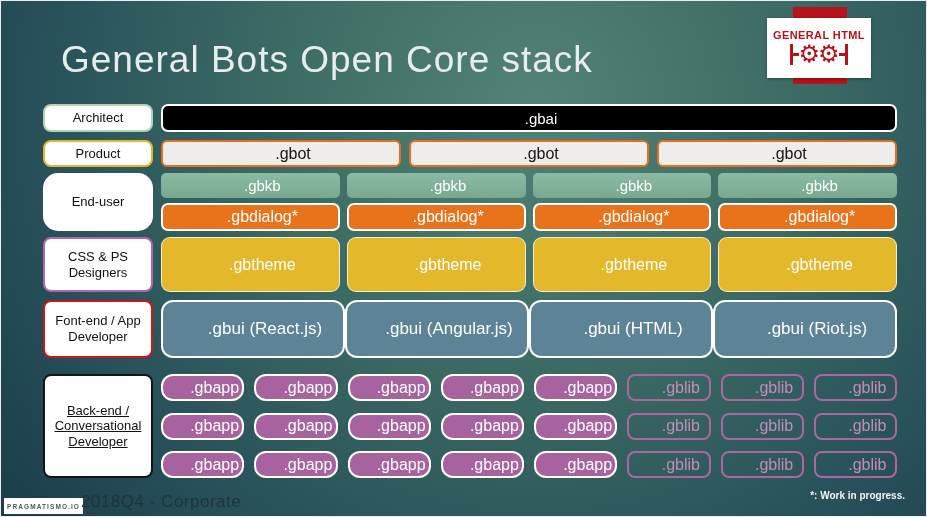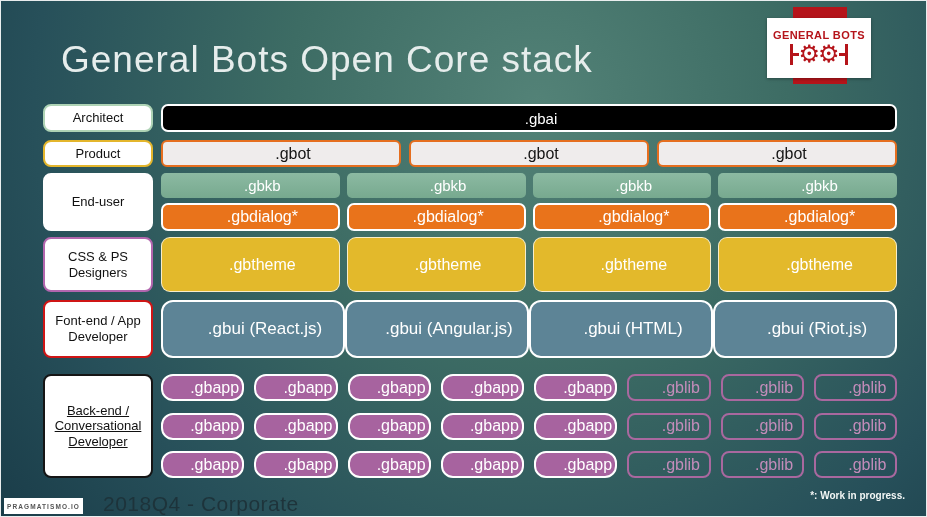--- a/index.html
+++ b/index.html
@@ -32,21 +32,21 @@
   .band{display:flex;gap:8px;}
   .label-col{width:110px;flex:none;display:flex;}
   .content-col{flex:1;display:flex;flex-direction:column;}
   .role{
     flex:1;background:#fff;border-radius:8px;border:2px solid #fff;
     display:flex;align-items:center;justify-content:center;text-align:center;
     color:#111;font-size:13px;line-height:1.2;padding:2px 5px;box-sizing:border-box;
   }
   .r-architect{border-color:#aed3b5;}
   .r-product{border-color:#e4b62c;}
-  .r-enduser{border-color:#ffffff;}
+  .r-enduser{border-color:#ffffff;border-radius:15px;}
   .r-css{border-color:#b266ae;}
   .r-frontend{border-color:#cf1515;}
   .r-backend{border-color:#151515;text-decoration:underline;}
   .boxrow{display:flex;}
   .box{
     flex:1;display:flex;align-items:center;justify-content:center;text-align:right;
     font-size:16px;box-sizing:border-box;padding-left:24px;
   }
   .gbai{background:#000;border:2px solid #fff;border-radius:7px;color:#fff;font-size:15px;}
   .gbot{background:#efecec;border:2px solid #e56e1f;border-radius:6px;color:#151515;}
@@ -56,37 +56,37 @@
   .gbui{background:#5d8496;border:2px solid #fff;border-radius:12px;color:#fff;font-size:17px;}
   .gbapp{background:#a7639f;border:2px solid #fff;border-radius:12px;color:#fff;}
   .gblib{background:transparent;border:2px solid #a9689f;border-radius:8px;color:#c38cba;}
   
   .brand-box{
     position:absolute;left:3px;top:497px;width:79px;height:16px;background:#fff;
     display:flex;align-items:center;justify-content:center;
   }
   .brand-text{font-size:6.5px;font-weight:bold;letter-spacing:1.1px;color:#555;}
   .footer-text{
-    position:absolute;left:102px;top:491px;font-size:21px;letter-spacing:.5px;
+    position:absolute;left:80px;top:491px;font-size:17px;letter-spacing:.5px;
     color:#1d3138;opacity:.9;
   }
   .footnote{
     position:absolute;right:21px;top:489px;font-size:10px;font-weight:600;color:#f2f6f5;
   }
 </style>
 </head>
 <body>
 
 <div class="slide">
 
   <div class="title">General Bots Open Core stack</div>
 
   <div class="logo-stripe"></div>
   <div class="logo-card">
-    <div class="logo-text">GENERAL BOTS</div>
+    <div class="logo-text">GENERAL HTML</div>
     <div class="logo-gears">
       <span class="vbar"></span>
       <span class="hseg"></span>
       <span class="gear">⚙</span>
       <span class="gear">⚙</span>
       <span class="hseg"></span>
       <span class="vbar"></span>
     </div>
   </div>
 

